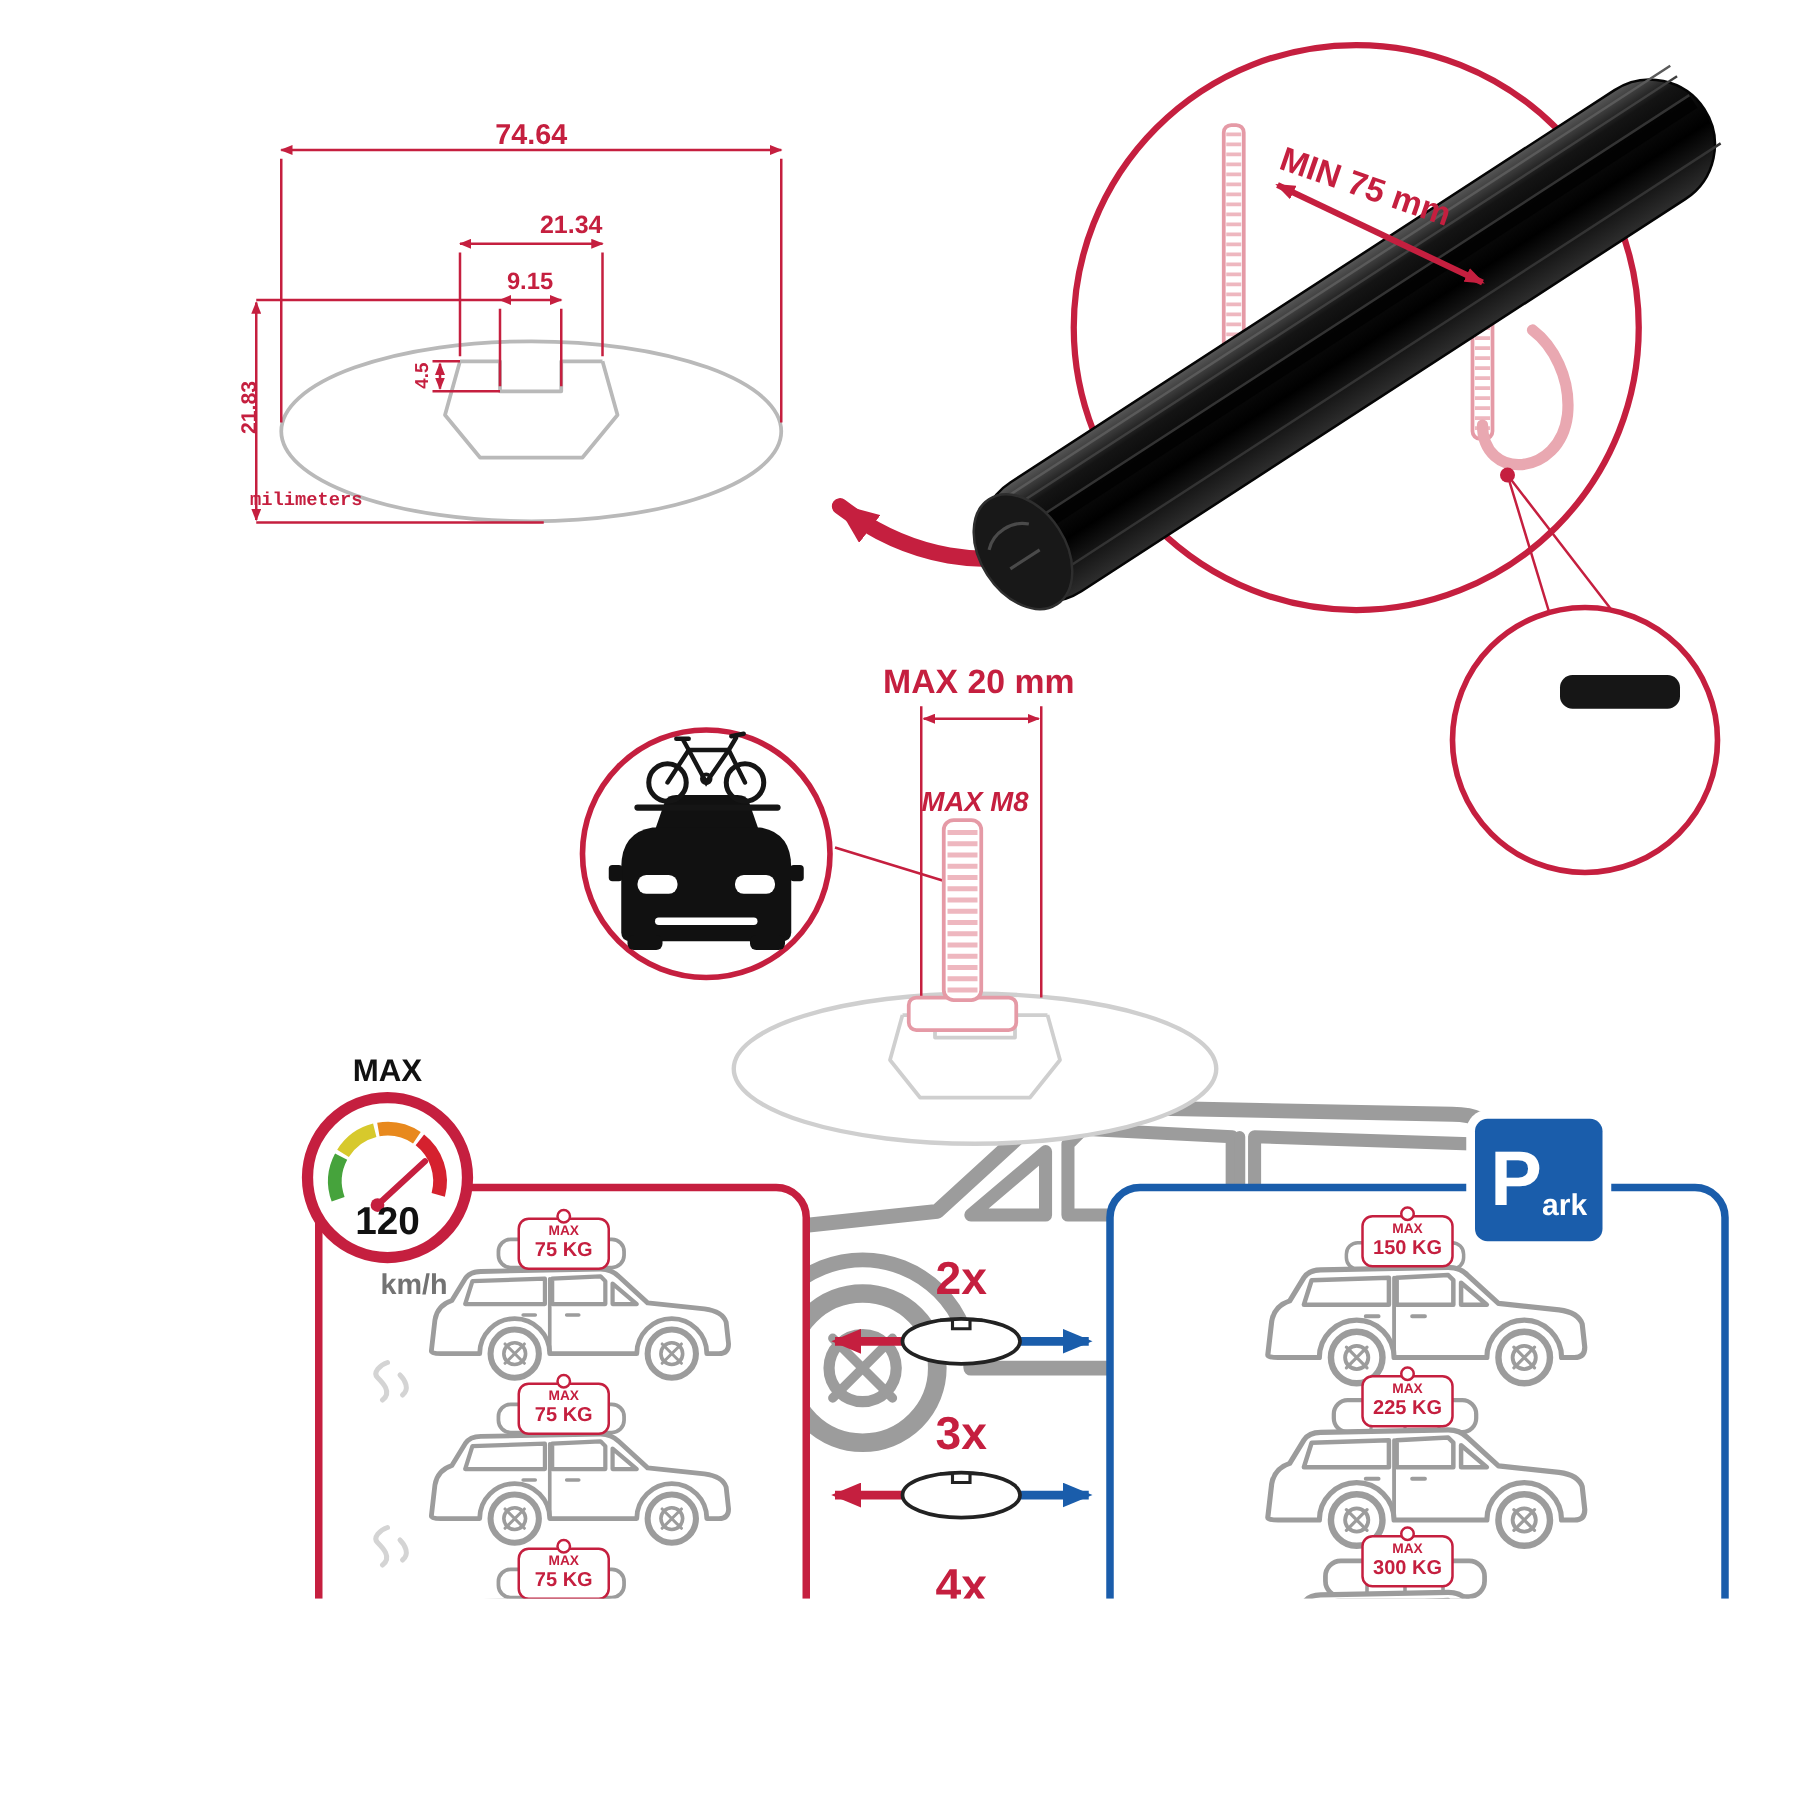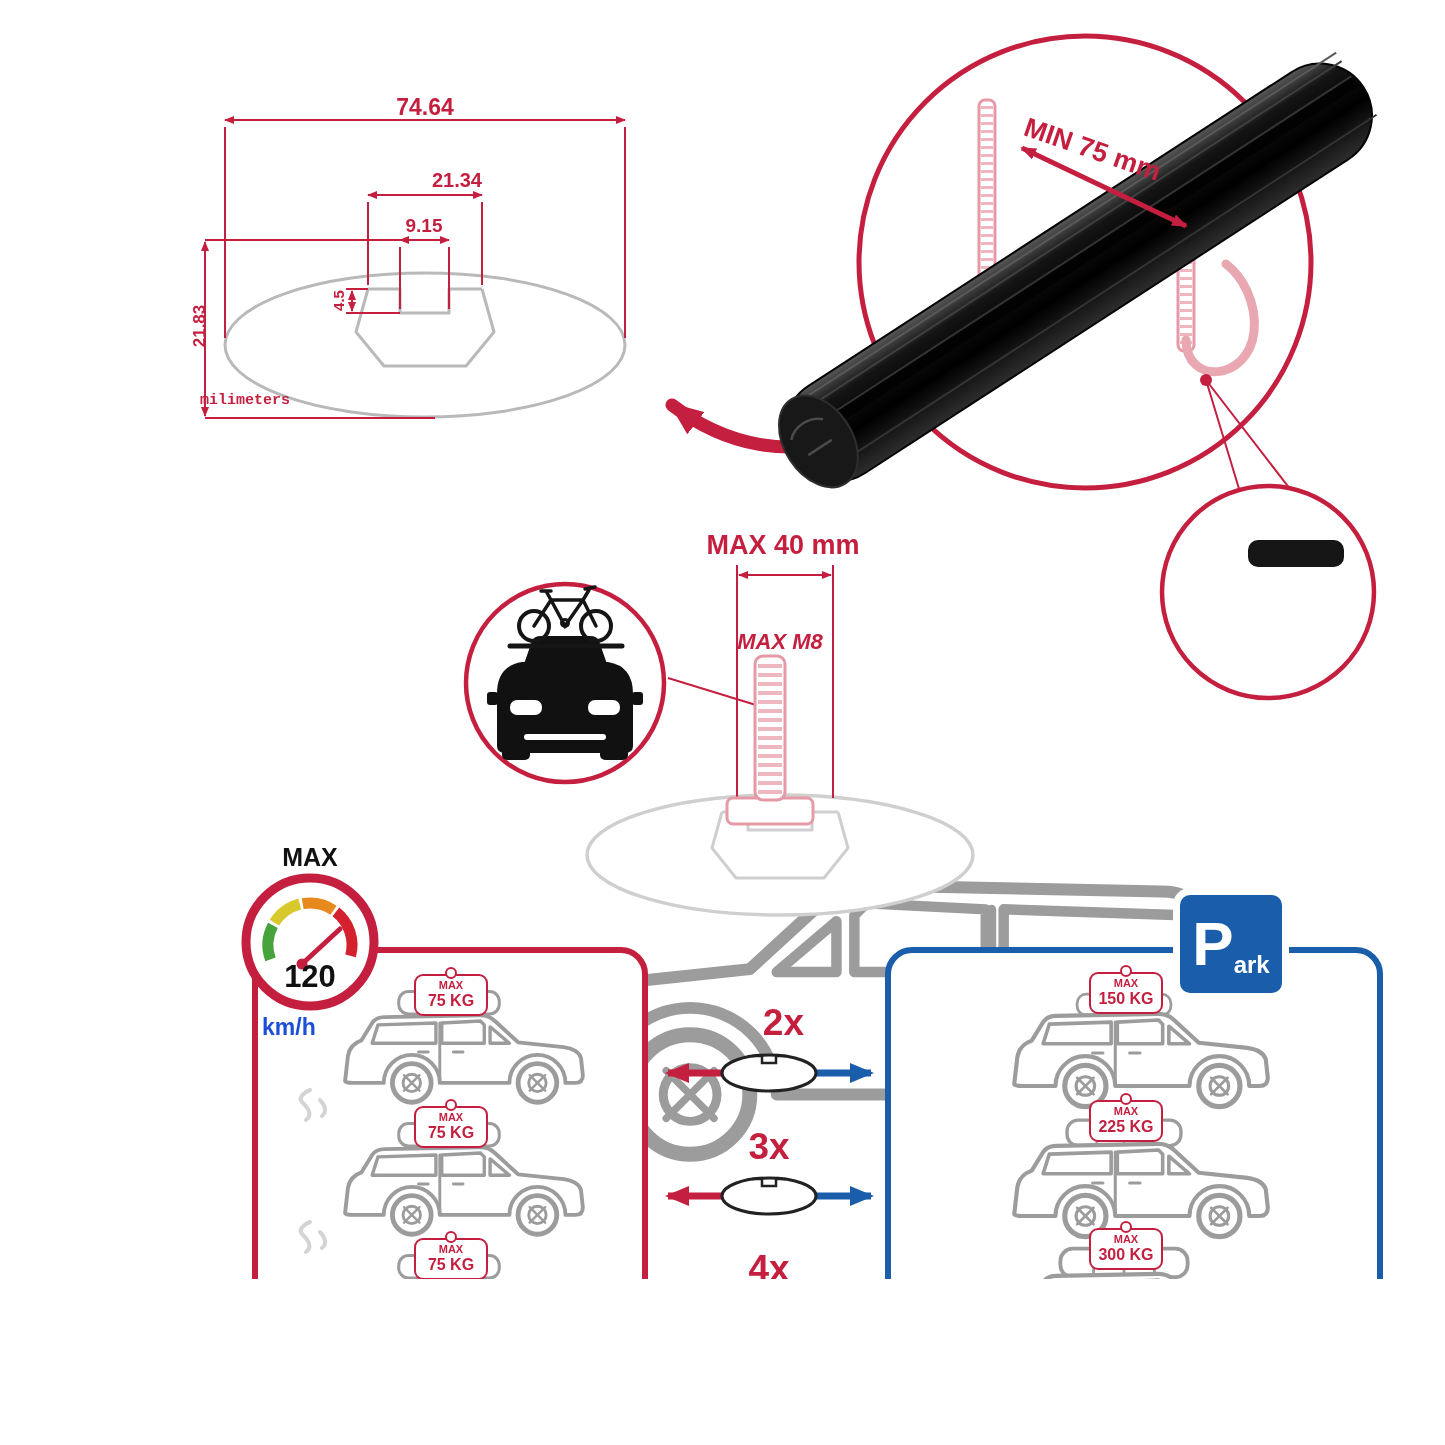--- a/index.html
+++ b/index.html
@@ -11,23 +11,23 @@
   .dim-channel{left:368px;top:169px;width:114px;text-align:right;font-size:20px;}
   .dim-slot{left:384px;top:215px;width:80px;text-align:center;font-size:19px;}
   .dim-depth{left:318px;top:292px;width:40px;text-align:center;font-size:15px;transform:rotate(-90deg);}
   .dim-height{left:168px;top:316px;width:64px;text-align:center;font-size:17px;transform:rotate(-90deg);}
   .units{left:200px;top:392px;width:130px;font-size:15px;font-family:Liberation Mono, monospace;}
   .min75{left:1030px;top:112px;width:190px;font-size:27px;transform:rotate(19deg);transform-origin:0 0;}
   .max20{left:693px;top:530px;width:180px;text-align:center;font-size:27px;}
   .maxm8{left:728px;top:629px;width:104px;text-align:center;font-size:22px;font-style:italic;}
   .smax{left:270px;top:843px;width:80px;text-align:center;font-size:25px;color:#111;}
   .s120{left:270px;top:959px;width:80px;text-align:center;font-size:31px;color:#111;}
-  .skmh{left:262px;top:1014px;width:96px;text-align:left;font-size:23px;color:#1d4ed8;font-weight:600;}
+  .skmh{left:262px;top:1014px;width:96px;text-align:right;font-size:23px;color:#737373;font-weight:600;}
   .mult{width:70px;text-align:center;font-size:37px;}
-  .m1{left:734px;top:1002px;text-align:right;} .m2{left:734px;top:1126px;} .m3{left:734px;top:1248px;}
+  .m1{left:734px;top:1002px;} .m2{left:734px;top:1126px;} .m3{left:734px;top:1248px;}
   .tag{position:absolute;z-index:3;width:70px;padding:3px 0 4px;background:#fff;
        border:2px solid #c51f3f;border-radius:9px;text-align:center;color:#c51f3f;
        font-weight:bold;line-height:1.15;}
   .tag::before{content:"";position:absolute;top:-9px;left:50%;margin-left:-6px;width:8px;height:8px;
        border:2.5px solid #c51f3f;border-radius:50%;background:#fff;}
   .tag .l1{font-size:11px;display:block;}
   .tag .l2{font-size:16px;display:block;text-align:center;}
   .tagL1{left:414px;top:974px;} .tagL2{left:414px;top:1106px;} .tagL3{left:414px;top:1238px;}
   .tagR1{left:1089px;top:972px;} .tagR2{left:1089px;top:1100px;} .tagR3{left:1089px;top:1228px;}
   .park{position:absolute;z-index:3;left:1180px;top:895px;width:102px;height:98px;background:#1a5dab;
@@ -237,21 +237,21 @@
 </svg>
 
 <div class="t dim-outer">74.64</div>
 <div class="t dim-channel">21.34</div>
 <div class="t dim-slot">9.15</div>
 <div class="t dim-depth">4.5</div>
 <div class="t dim-height">21.83</div>
 <div class="t units">milimeters</div>
 
 <div class="t min75">MIN 75 mm</div>
-<div class="t max20">MAX 40 mm</div>
+<div class="t max20">MAX 20 mm</div>
 <div class="t maxm8">MAX M8</div>
 
 <div class="t smax">MAX</div>
 <div class="t s120">120</div>
 <div class="t skmh">km/h</div>
 
 <div class="t mult m1">2x</div>
 <div class="t mult m2">3x</div>
 <div class="t mult m3">4x</div>
 

